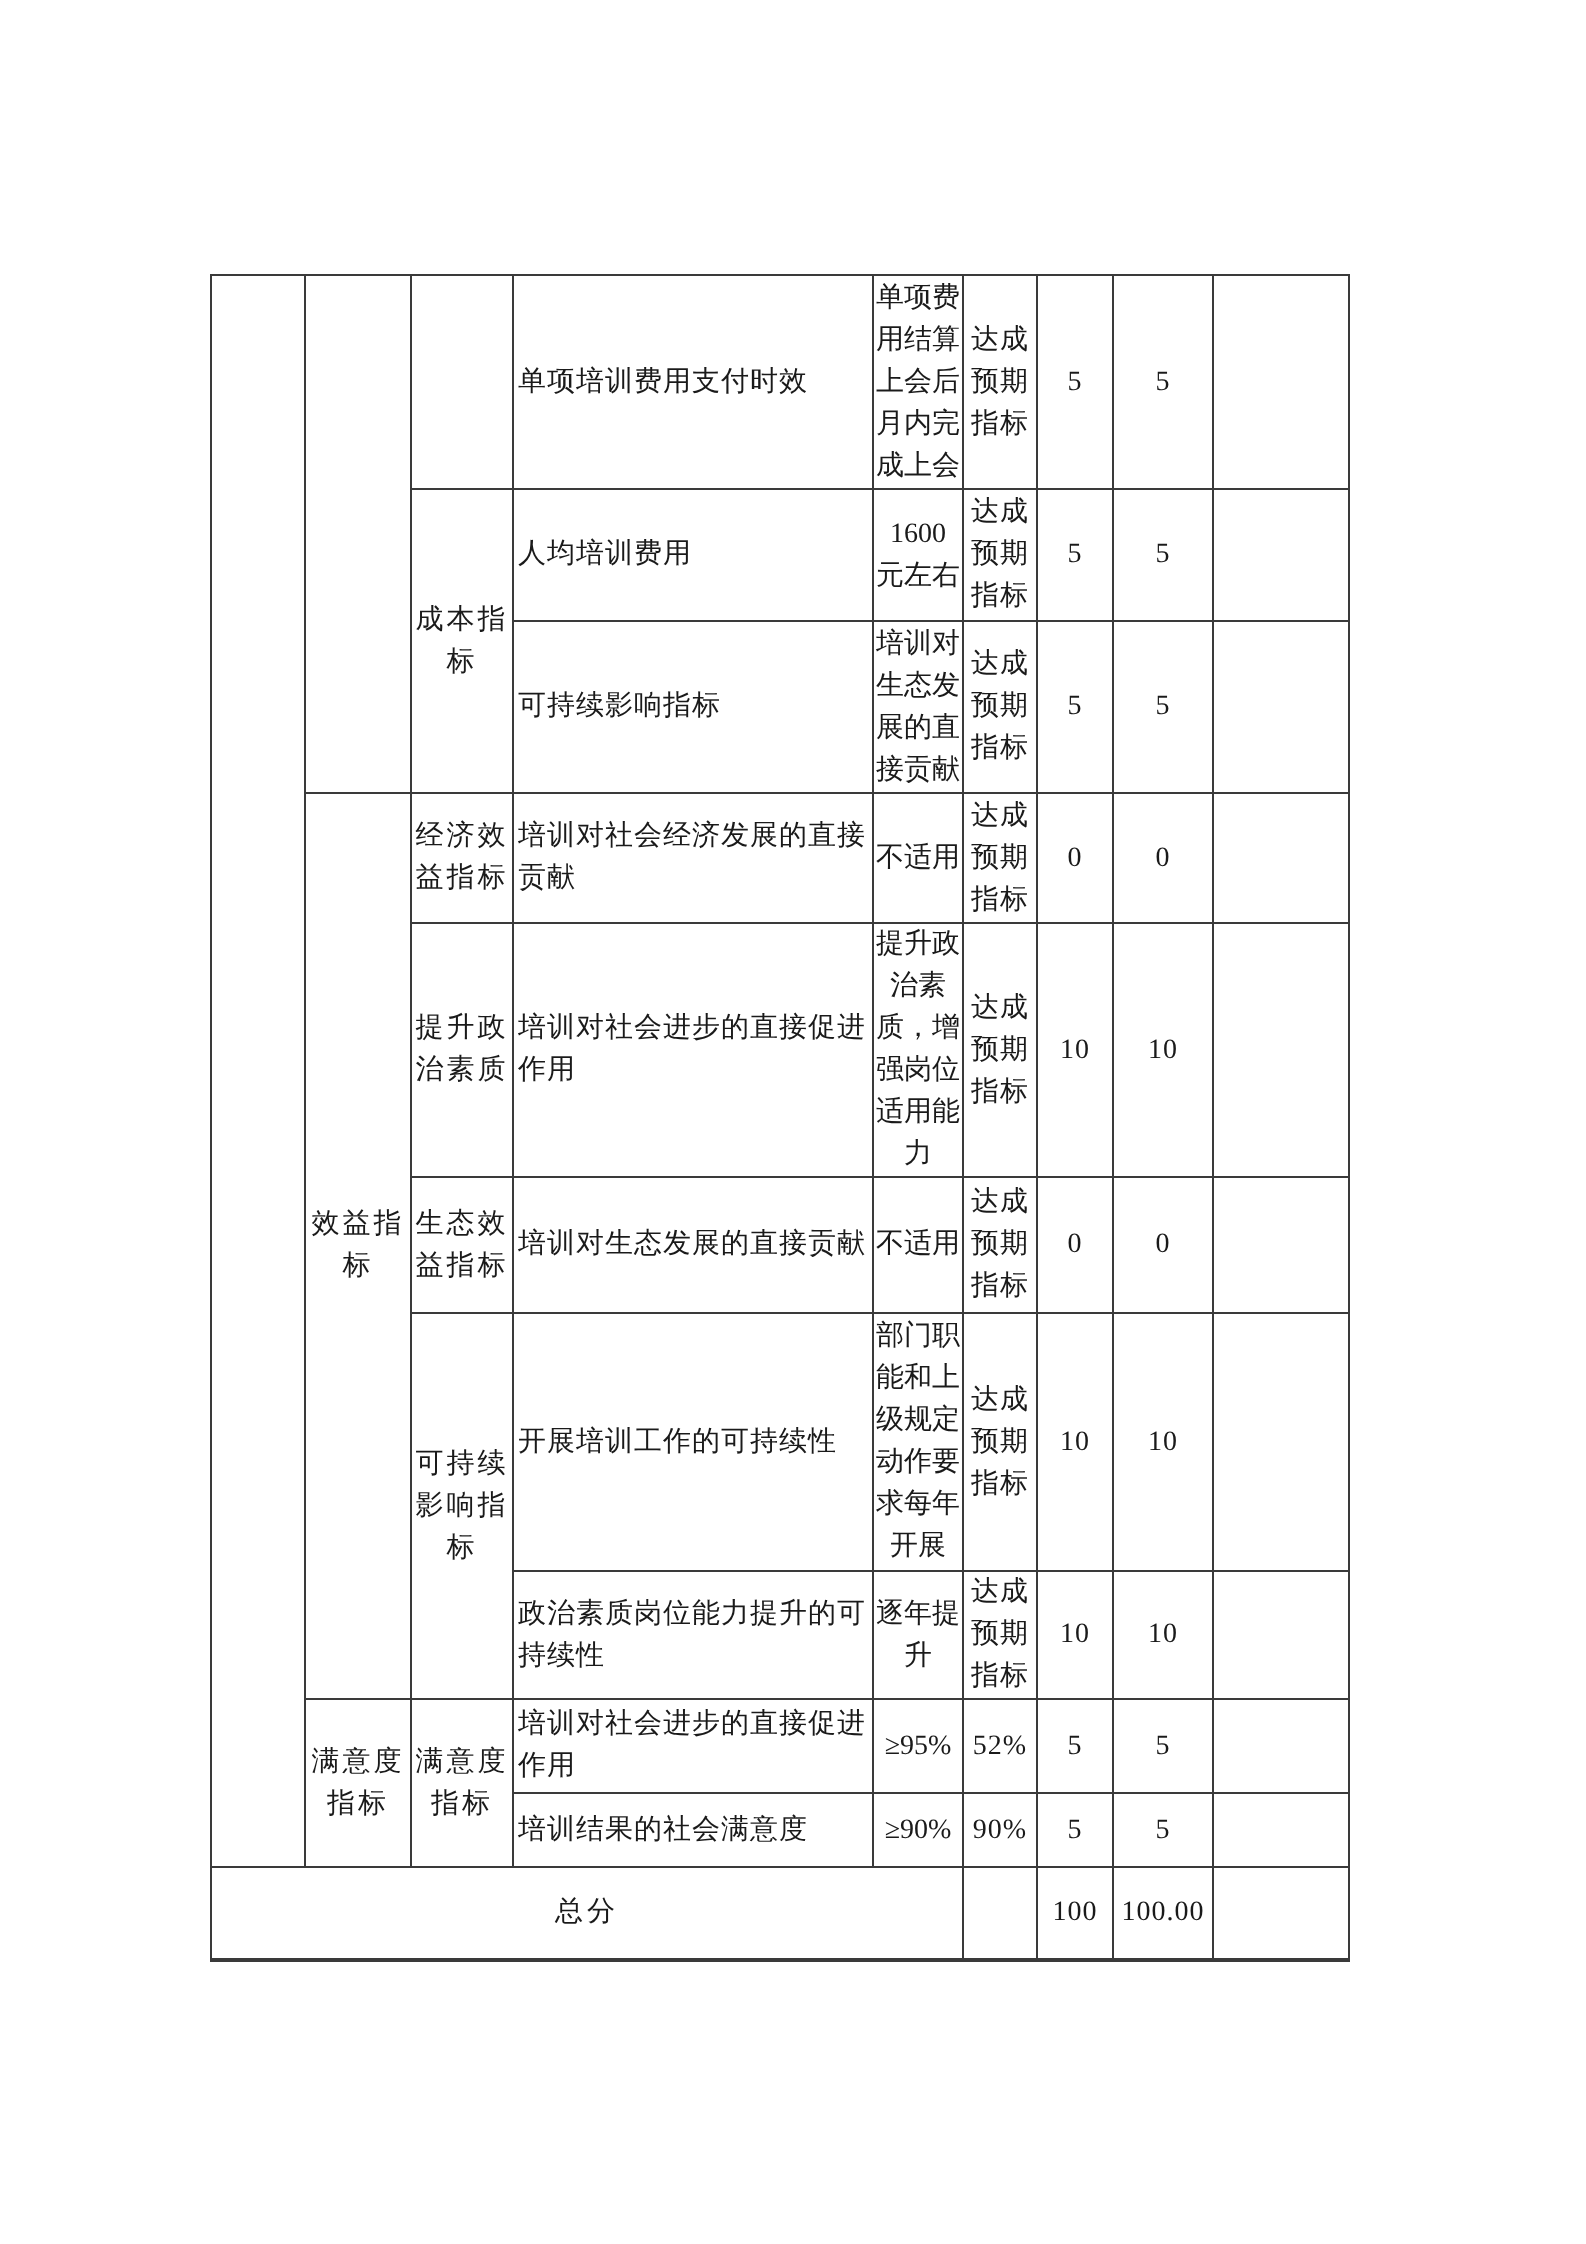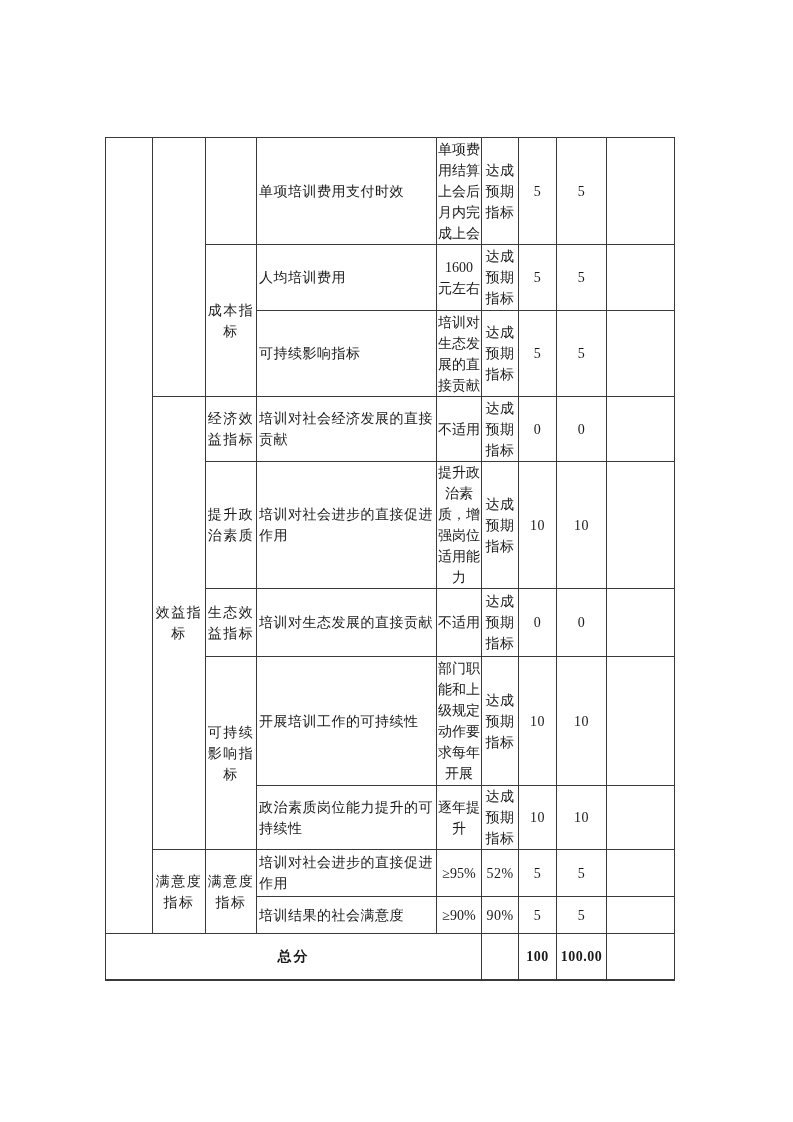--- a/index.html
+++ b/index.html
@@ -51,21 +51,21 @@
   tr.h9  { height: 47px;  }
   tr.h10 { height: 37px; margin-top: 31px;  }
   tr.h11 { height: 46px;  }
 
   td.group   { letter-spacing: 1.5px; padding: 0; }
   td.name    { text-align: left; letter-spacing: 0.5px; padding: 1px 2px; }
   td.target  { padding: 0; letter-spacing: 0; white-space: pre-line; }
   td.completion { padding: 0; letter-spacing: 0.5px; font-family: Liberation Serif, serif; }
   td.points, td.score { letter-spacing: 0.5px; }
 
-  tr.total-row td { font-weight: bold; border-bottom-width: 2px; }
+  tr.total-row td { font-weight: normal; border-bottom-width: 2px; }
   td.total-label { letter-spacing: 2px; }
 </style>
 </head>
 <body>
 
 <div class="page">
   <table class="indicator-table">
     <colgroup>
       <col class="cA">
         <col class="cB">

